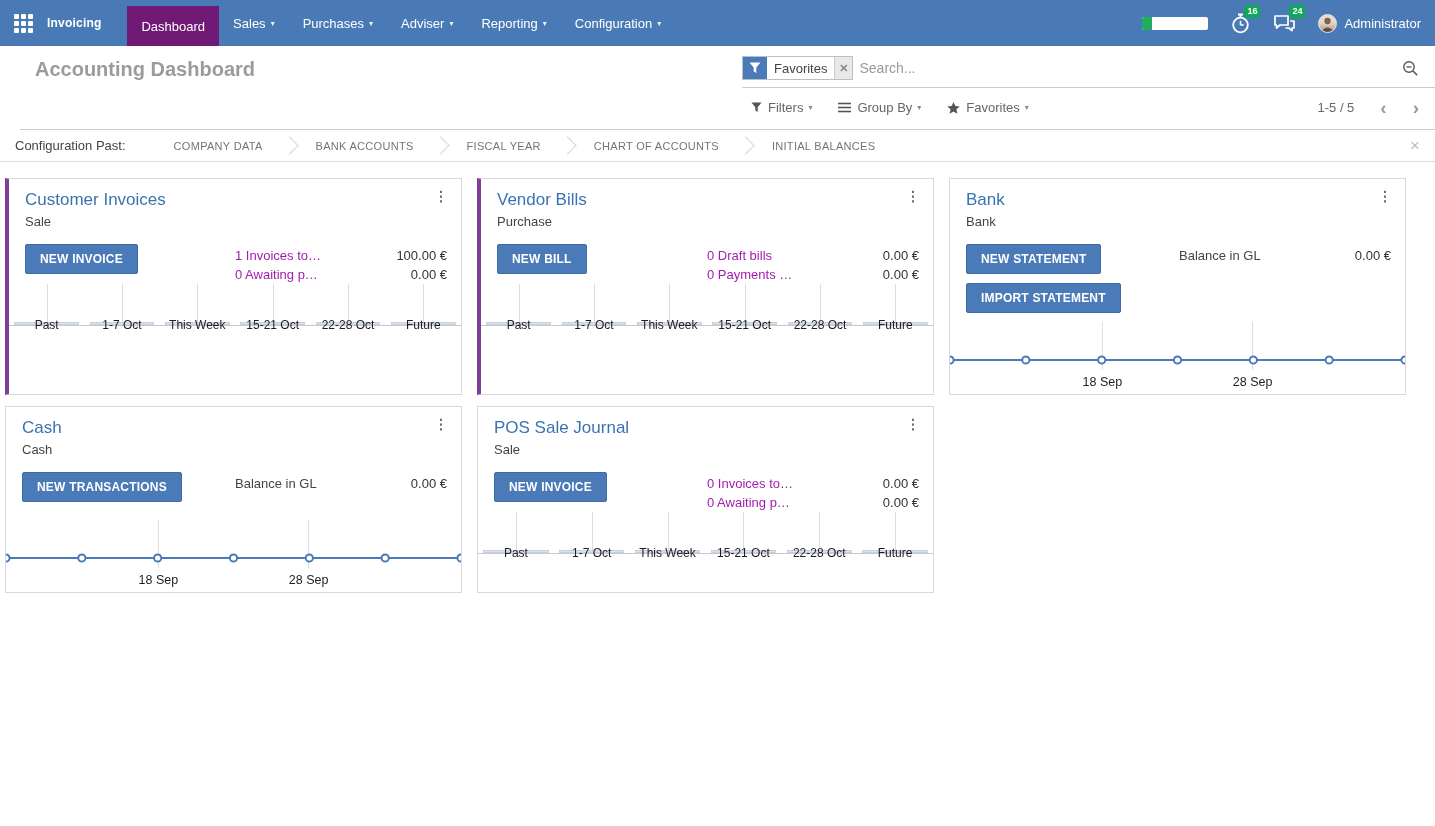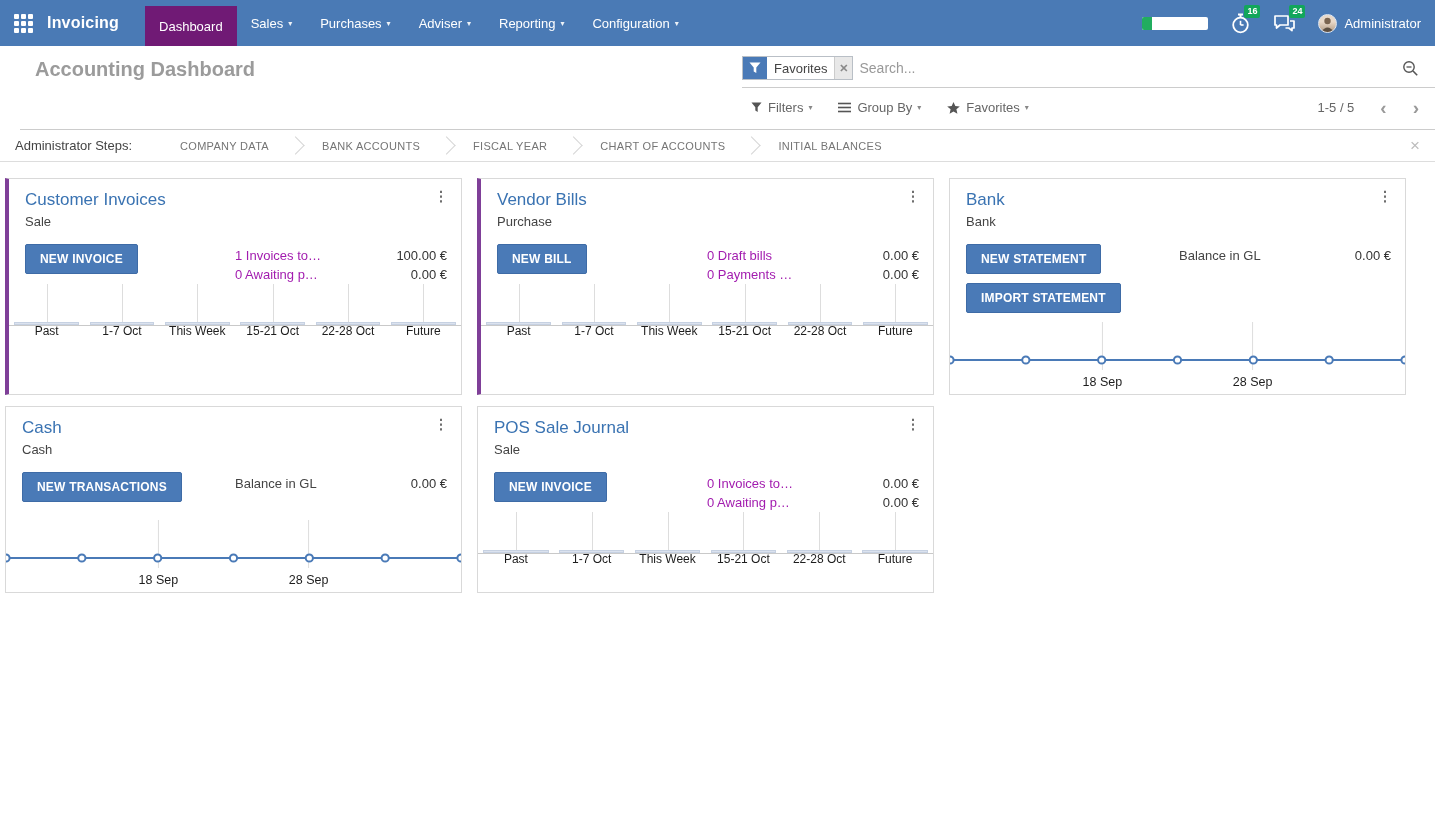--- a/index.html
+++ b/index.html
@@ -4,21 +4,21 @@
 <style>
   * { box-sizing: border-box; margin: 0; padding: 0; }
   html,body { width:1435px; height:826px; overflow:hidden; background:#fff;
     font-family:"Liberation Sans", sans-serif; }
 
   
   .navbar { height:46px; background:#4a7ab5; display:flex; align-items:stretch; color:#fff; }
   .nav-left { display:flex; align-items:center; padding:0 0 0 14px; }
   .grid-icon { display:grid; grid-template-columns:repeat(3,5px); grid-gap:2px; margin-right:14px; cursor:pointer; }
   .grid-icon span { width:5px; height:5px; background:#fff; border-radius:1px; }
-  .brand { font-size:16px; font-weight:bold; letter-spacing:.2px; padding-right:26px; cursor:pointer; }
+  .brand { font-size:12px; font-weight:bold; letter-spacing:.2px; padding-right:26px; cursor:pointer; }
   .menu { display:flex; align-items:stretch; }
   .menu-item { display:flex; align-items:center; padding:0 14px; font-size:13px; cursor:pointer; white-space:nowrap; }
   .menu-item.active { background:#701a75;margin-top:6px; }
   .menu-item .caret { font-size:8px; margin-left:5px; opacity:.9; }
   .systray { margin-left:auto; display:flex; align-items:center; padding-right:14px; }
   .progress-track { width:66px; height:13px; background:#fff; border-radius:2px; overflow:hidden; margin-right:22px; }
   .progress-fill { height:100%; background:#21ad5f; }
   .tray-icon { position:relative; margin-right:22px; cursor:pointer; display:flex; align-items:flex-start; }
   .badge { position:absolute; top:-8px; right:-9px; background:#12a65b; color:#fff;
     font-size:9px; font-weight:bold; line-height:1; padding:2px 3px; border-radius:2px; }
@@ -82,21 +82,21 @@
   .stat-label.link { color:#a21caf; cursor:pointer; }
   .stat-value { color:#333; }
 
   
   .chart { position:absolute; left:0; right:0; bottom:0; }
   .bar-chart { height:64px; display:flex; position:relative; }
   .bar-axis { position:absolute; left:0; right:0; bottom:22px; border-bottom:1px solid #c9c9c9; }
   .bar-col { flex:1; position:relative; }
   .bar-col .tick { position:absolute; left:50%; top:0; bottom:23px; border-left:1px solid #ddd; }
   .bar-col .bar { position:absolute; left:7%; right:7%; bottom:23px; background:#dbe2ee; border:1px solid #c6d1e2; }
-  .bar-col .bar-label { position:absolute; bottom:10px; width:100%; text-align:center; font-size:12px; color:#1d1d1d; }
+  .bar-col .bar-label { position:absolute; bottom:16px; width:100%; text-align:center; font-size:12px; color:#1d1d1d; }
   .line-chart svg { display:block; }
 </style>
 </head>
 <body>
 
 <header class="navbar">
   <div class="nav-left">
     <div class="grid-icon">
       <span></span>
         <span></span>
@@ -224,21 +224,21 @@
     </div>
 
   <div class="pager">
     <span>1-5 / 5</span>
     <span class="pager-arrow">‹</span>
     <span class="pager-arrow">›</span>
   </div>
 </section>
 
 <section class="config-bar">
-  <span class="config-label">Administrator Steps:</span>
+  <span class="config-label">Configuration Past:</span>
   <div class="steps" id="config-steps">
       <span class="step">COMPANY DATA</span>
       <span class="step-sep"></span>
       <span class="step">BANK ACCOUNTS</span>
       <span class="step-sep"></span>
       <span class="step">FISCAL YEAR</span>
       <span class="step-sep"></span>
       <span class="step">CHART OF ACCOUNTS</span>
       <span class="step-sep"></span>
       <span class="step">INITIAL BALANCES</span>

